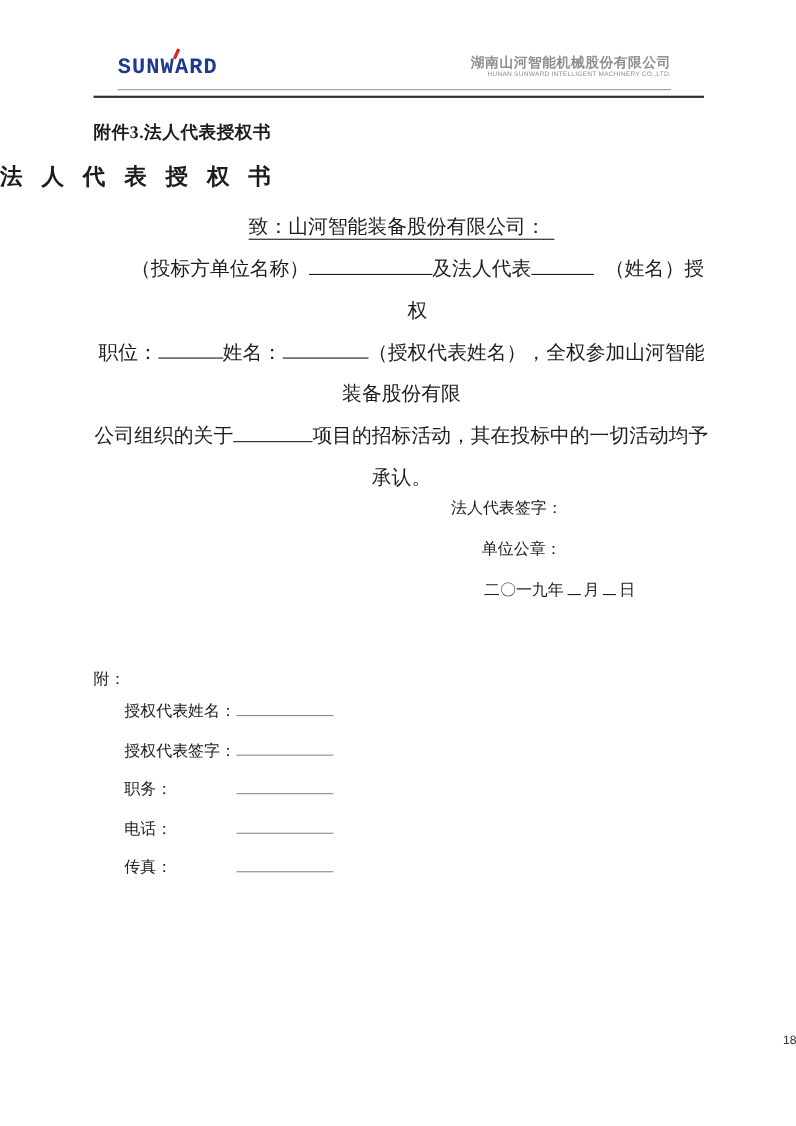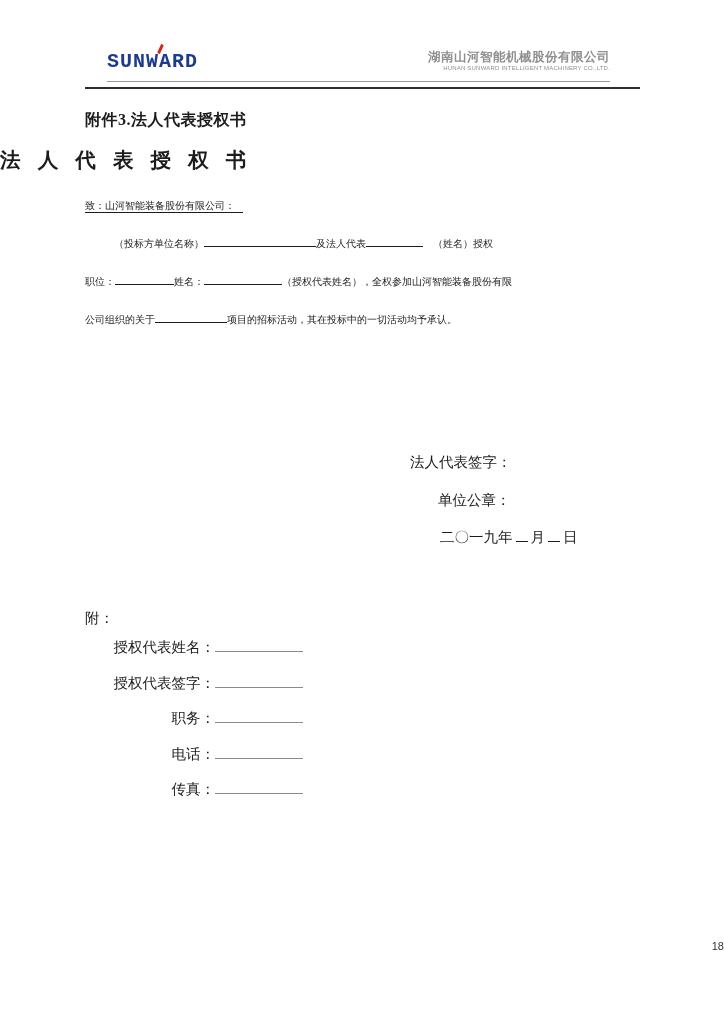--- a/index.html
+++ b/index.html
@@ -51,21 +51,21 @@
   }
   .doc-title {
     position:absolute; left:0; top:146px; width:100%;
     text-align:left; font-size:20.5px; font-weight:bold;
     letter-spacing:6px;
   }
 
   
   .body-text {
     position:absolute; left:85px; top:187px; width:560px;
-    font-size:10px; line-height:38px;
+    font-size:18px; line-height:38px;text-align:center;
   }
   .u {
     border-bottom:1px solid #1c1c1c;
     padding-right:8px; padding-bottom:1px;
   }
   .blank {
     display:inline-block; height:13px;
     border-bottom:1px solid #1c1c1c;
     vertical-align:baseline;
   }
@@ -85,21 +85,21 @@
   .sig-line3 { margin-left:30px; }
 
   
   .attach-block {
     position:absolute; left:85px; top:606px;
     font-size:14.5px;
   }
   .attach-label { line-height:24px; }
   .field-row { margin-left:28px; line-height:35.5px; white-space:nowrap; }
   .label-box {
-    display:inline-flex; justify-content:flex-end;
+    display:inline-flex; justify-content:flex-start;
     width:102px; vertical-align:baseline;
   }
 
   
   .page-number {
     position:absolute; left:0; top:940px; width:100%;
     text-align:right; font-size:11px;
     font-family:"Liberation Sans","DejaVu Sans",sans-serif;
     color:#333;
   }

